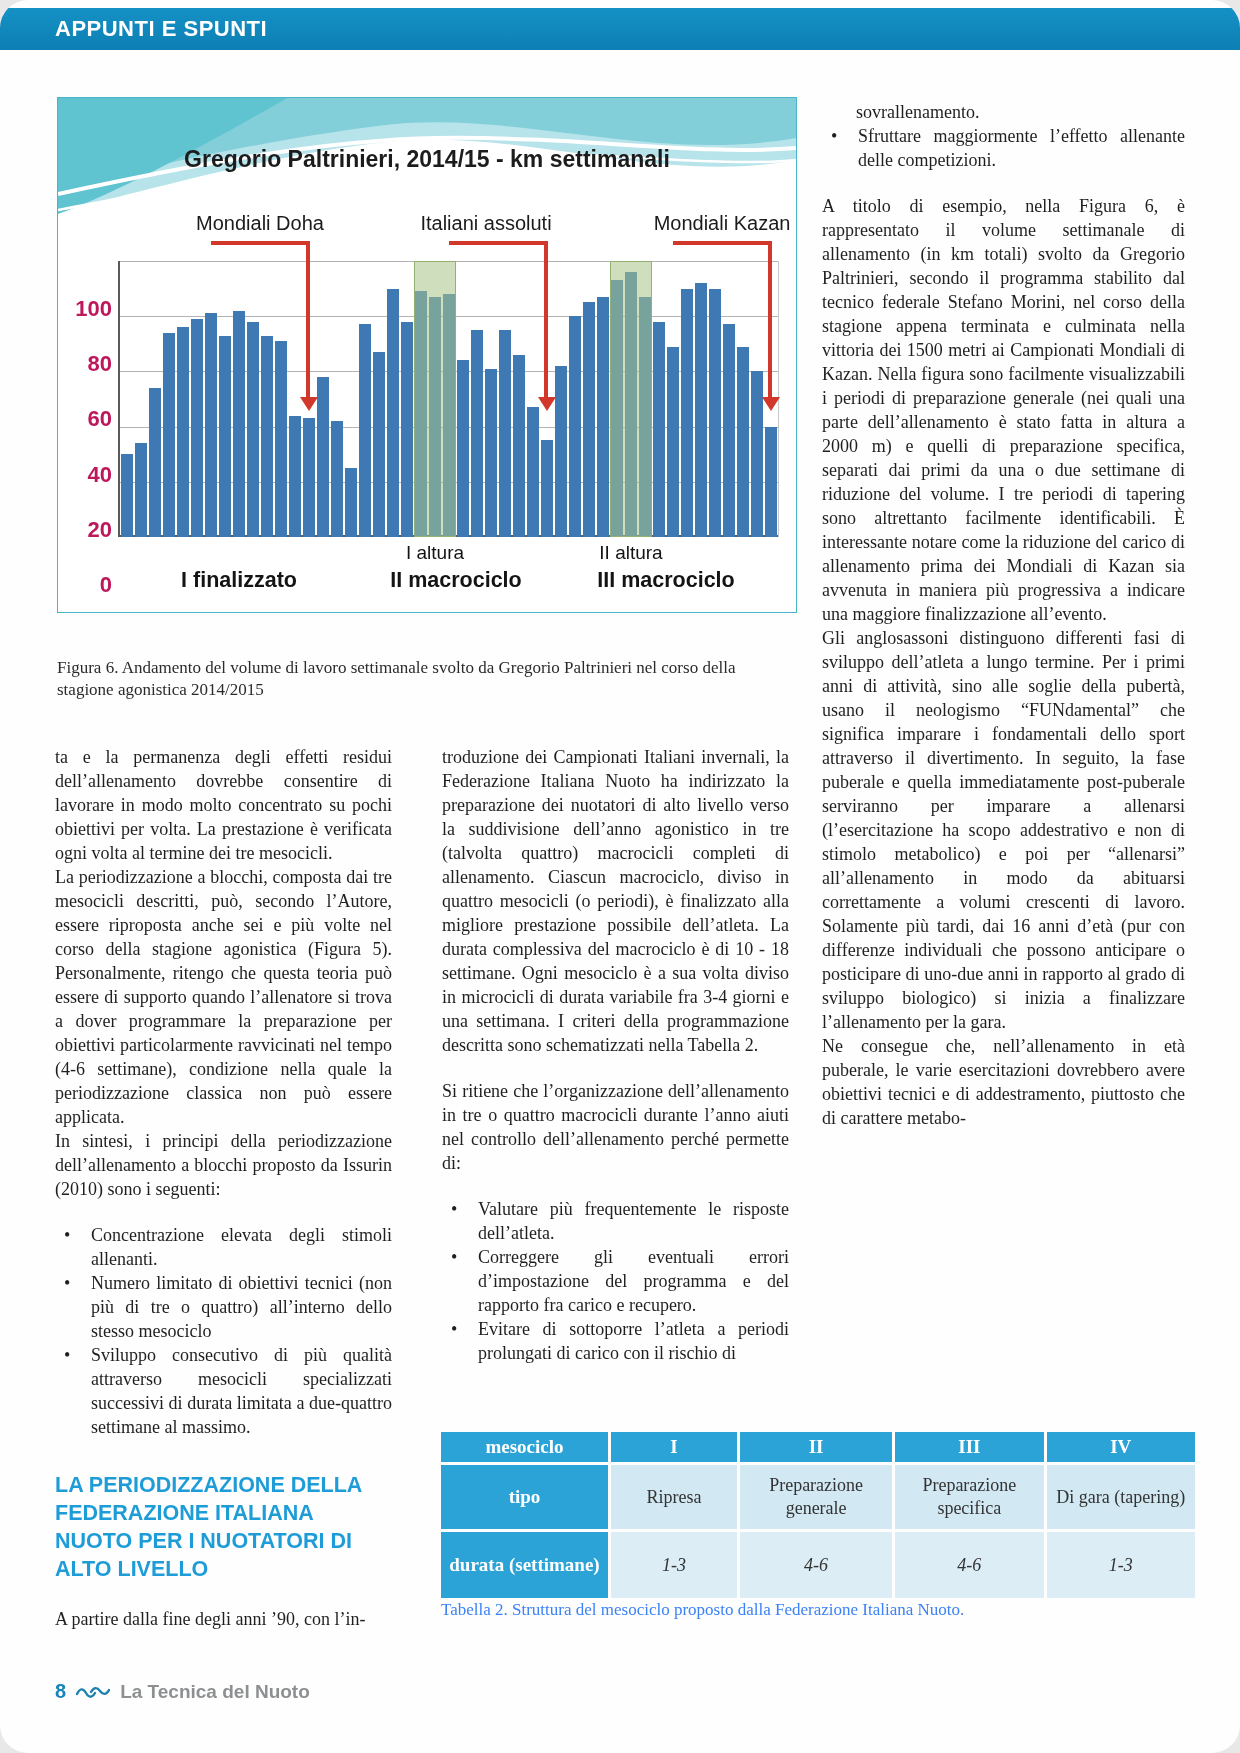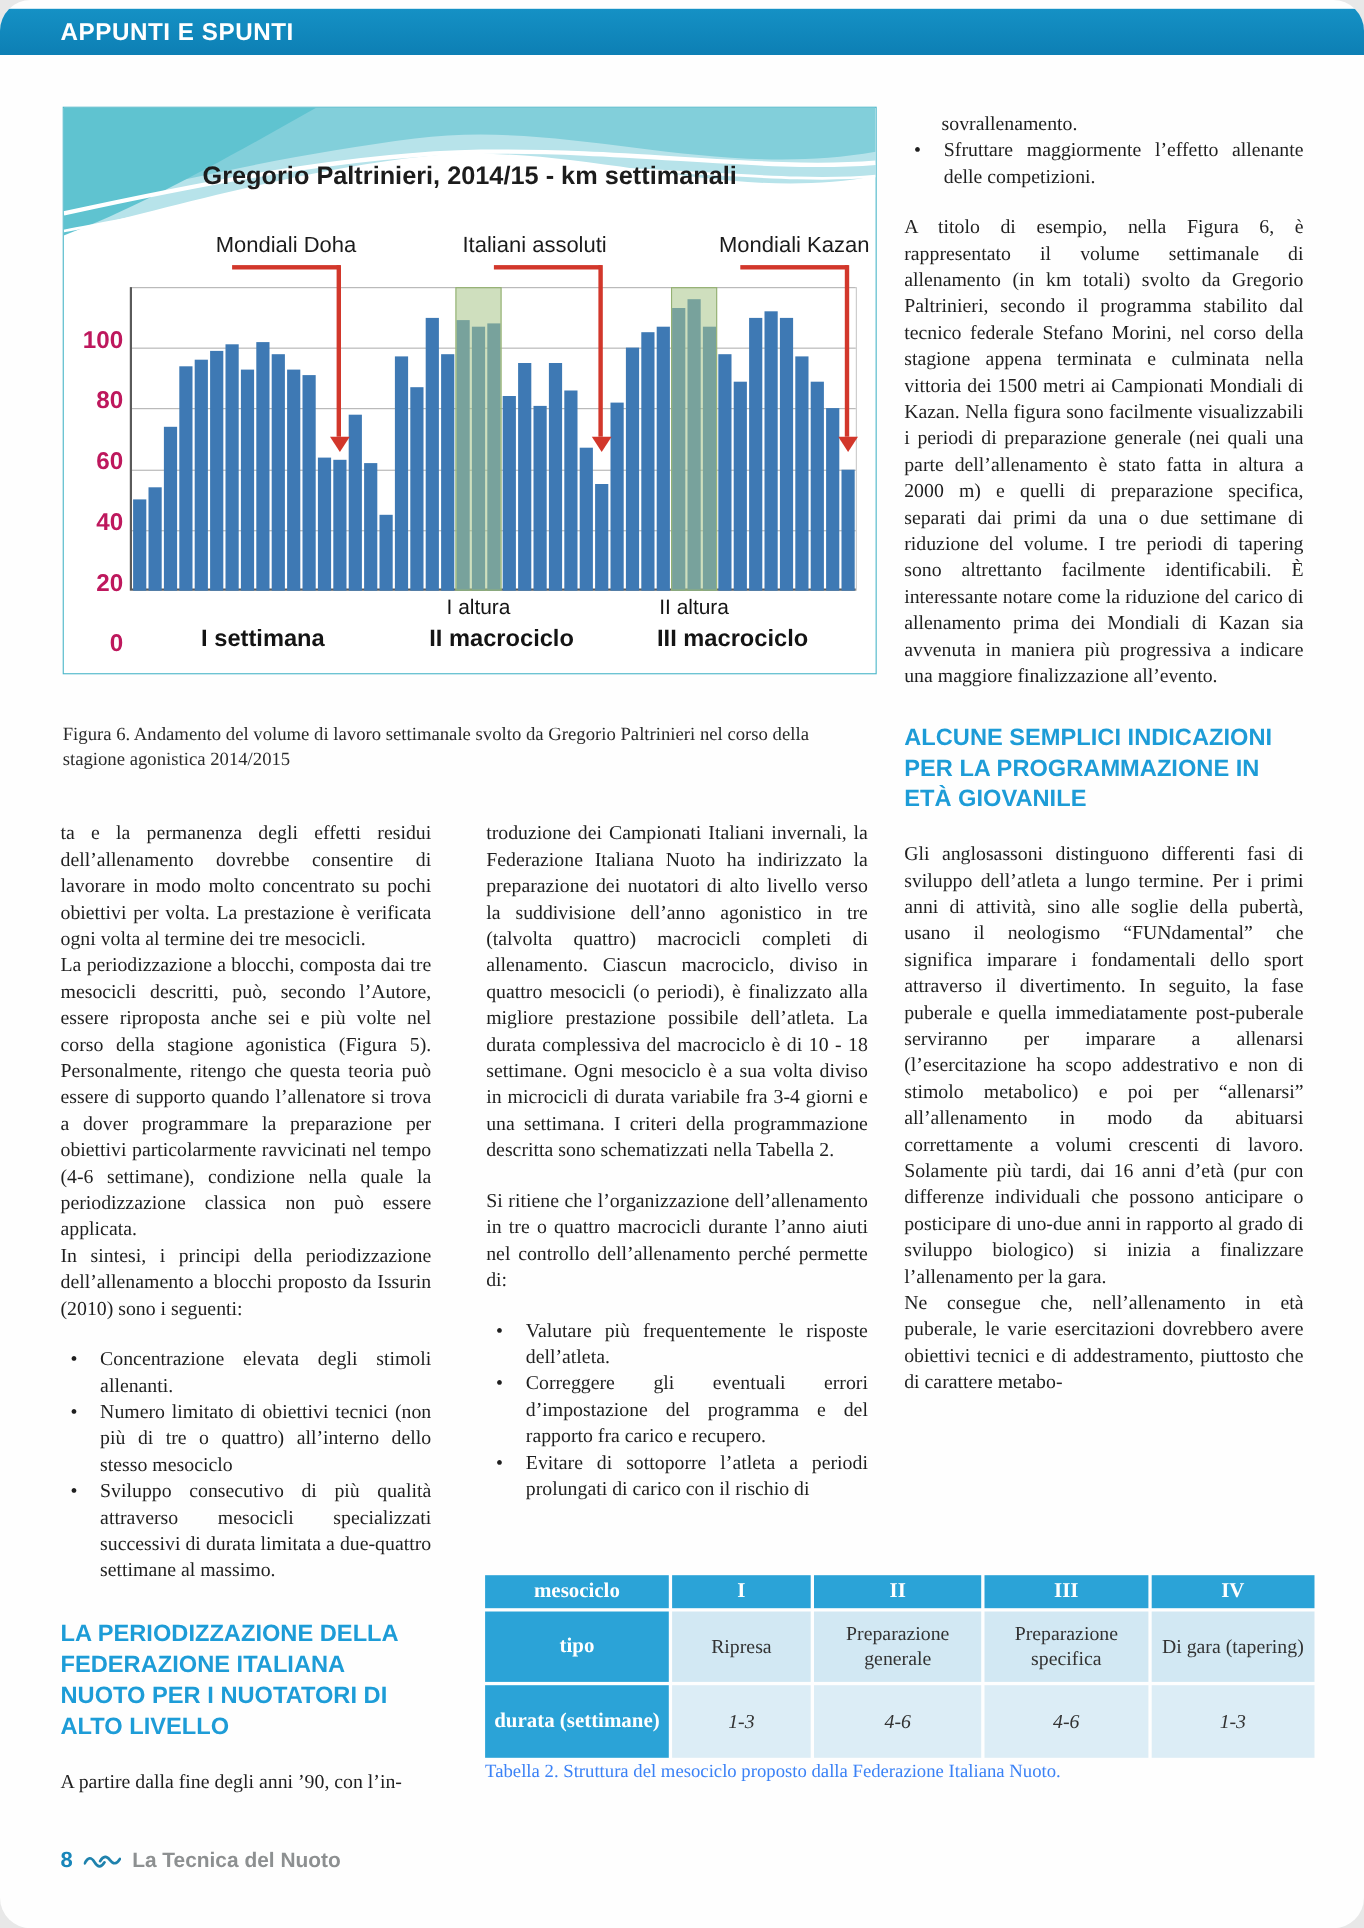--- a/index.html
+++ b/index.html
@@ -144,21 +144,21 @@
           <div class="alt-box" style="left: 490px; width: 42px; height: 276px; background: rgba(167, 197, 137, 0.55);"></div>
         </div>
         <div class="ytick" style="left: 4px; top: 426px;">0</div>
         <div class="ytick" style="left: 4px; top: 370.8px;">20</div>
         <div class="ytick" style="left: 4px; top: 315.6px;">40</div>
         <div class="ytick" style="left: 4px; top: 260.4px;">60</div>
         <div class="ytick" style="left: 4px; top: 205.2px;">80</div>
         <div class="ytick" style="left: 4px; top: 150px;">100</div>
         <div class="alt-label" style="left: 377px; top: 444px;">I altura</div>
         <div class="alt-label" style="left: 573px; top: 444px;">II altura</div>
-        <div class="macro-label" style="left: 181px; top: 470px;">I settimana</div>
+        <div class="macro-label" style="left: 181px; top: 470px;">I finalizzato</div>
         <div class="macro-label" style="left: 398px; top: 470px;">II macrociclo</div>
         <div class="macro-label" style="left: 608px; top: 470px;">III macrociclo</div>
         <div class="ann-label" style="left: 202px; top: 114px;">Mondiali Doha</div>
         <div class="ann-bracket" style="left: 153px; top: 143px; width: 98px; height: 4px; background: rgb(210, 55, 43);"></div>
         <div class="ann-vert" style="left: 247.5px; top: 143px; width: 4px; height: 156.04px; background: rgb(210, 55, 43);"></div>
         <div class="ann-head" style="left: 241.5px; top: 299.04px; border-left: 9px solid transparent; border-right: 9px solid transparent; border-top: 14px solid rgb(210, 55, 43);"></div>
         <div class="ann-label" style="left: 428px; top: 114px;">Italiani assoluti</div>
         <div class="ann-bracket" style="left: 391px; top: 143px; width: 98px; height: 4px; background: rgb(210, 55, 43);"></div>
         <div class="ann-vert" style="left: 485.5px; top: 143px; width: 4px; height: 156.04px; background: rgb(210, 55, 43);"></div>
         <div class="ann-head" style="left: 479.5px; top: 299.04px; border-left: 9px solid transparent; border-right: 9px solid transparent; border-top: 14px solid rgb(210, 55, 43);"></div>
@@ -191,21 +191,20 @@
         <li>Correggere gli eventuali errori d’impostazione del programma e del rapporto fra carico e recupero.</li>
         <li>Evitare di sottoporre l’atleta a periodi prolungati di carico con il rischio di</li>
       </ul>
     </div>
   <div class="col col-right" id="col-right">
       <p class="cont">sovrallenamento.</p>
       <ul>
         <li>Sfruttare maggiormente l’effetto allenante delle competizioni.</li>
       </ul>
       <p class="gap">A titolo di esempio, nella Figura 6, è rappresentato il volume settimanale di allenamento (in km totali) svolto da Gregorio Paltrinieri, secondo il programma stabilito dal tecnico federale Stefano Morini, nel corso della stagione appena terminata e culminata nella vittoria dei 1500 metri ai Campionati Mondiali di Kazan. Nella figura sono facilmente visualizzabili i periodi di preparazione generale (nei quali una parte dell’allenamento è stato fatta in altura a 2000 m) e quelli di preparazione specifica, separati dai primi da una o due settimane di riduzione del volume. I tre periodi di tapering sono altrettanto facilmente identificabili. È interessante notare come la riduzione del carico di allenamento prima dei Mondiali di Kazan sia avvenuta in maniera più progressiva a indicare una maggiore finalizzazione all’evento.</p>
-      <h3>ALCUNE SEMPLICI INDICAZIONI PER LA PROGRAMMAZIONE IN ETÀ GIOVANILE</h3>
       <p>Gli anglosassoni distinguono differenti fasi di sviluppo dell’atleta a lungo termine. Per i primi anni di attività, sino alle soglie della pubertà, usano il neologismo “FUNdamental” che significa imparare i fondamentali dello sport attraverso il divertimento. In seguito, la fase puberale e quella immediatamente post-puberale serviranno per imparare a allenarsi (l’esercitazione ha scopo addestrativo e non di stimolo metabolico) e poi per “allenarsi” all’allenamento in modo da abituarsi correttamente a volumi crescenti di lavoro. Solamente più tardi, dai 16 anni d’età (pur con differenze individuali che possono anticipare o posticipare di uno-due anni in rapporto al grado di sviluppo biologico) si inizia a finalizzare l’allenamento per la gara.</p>
       <p>Ne consegue che, nell’allenamento in età puberale, le varie esercitazioni dovrebbero avere obiettivi tecnici e di addestramento, piuttosto che di carattere metabo-</p>
     </div>
 
   <div class="meso-table" id="meso-table">
       <div class="cell head">mesociclo</div>
       <div class="cell head">I</div>
       <div class="cell head">II</div>
       <div class="cell head">III</div>
       <div class="cell head">IV</div>

